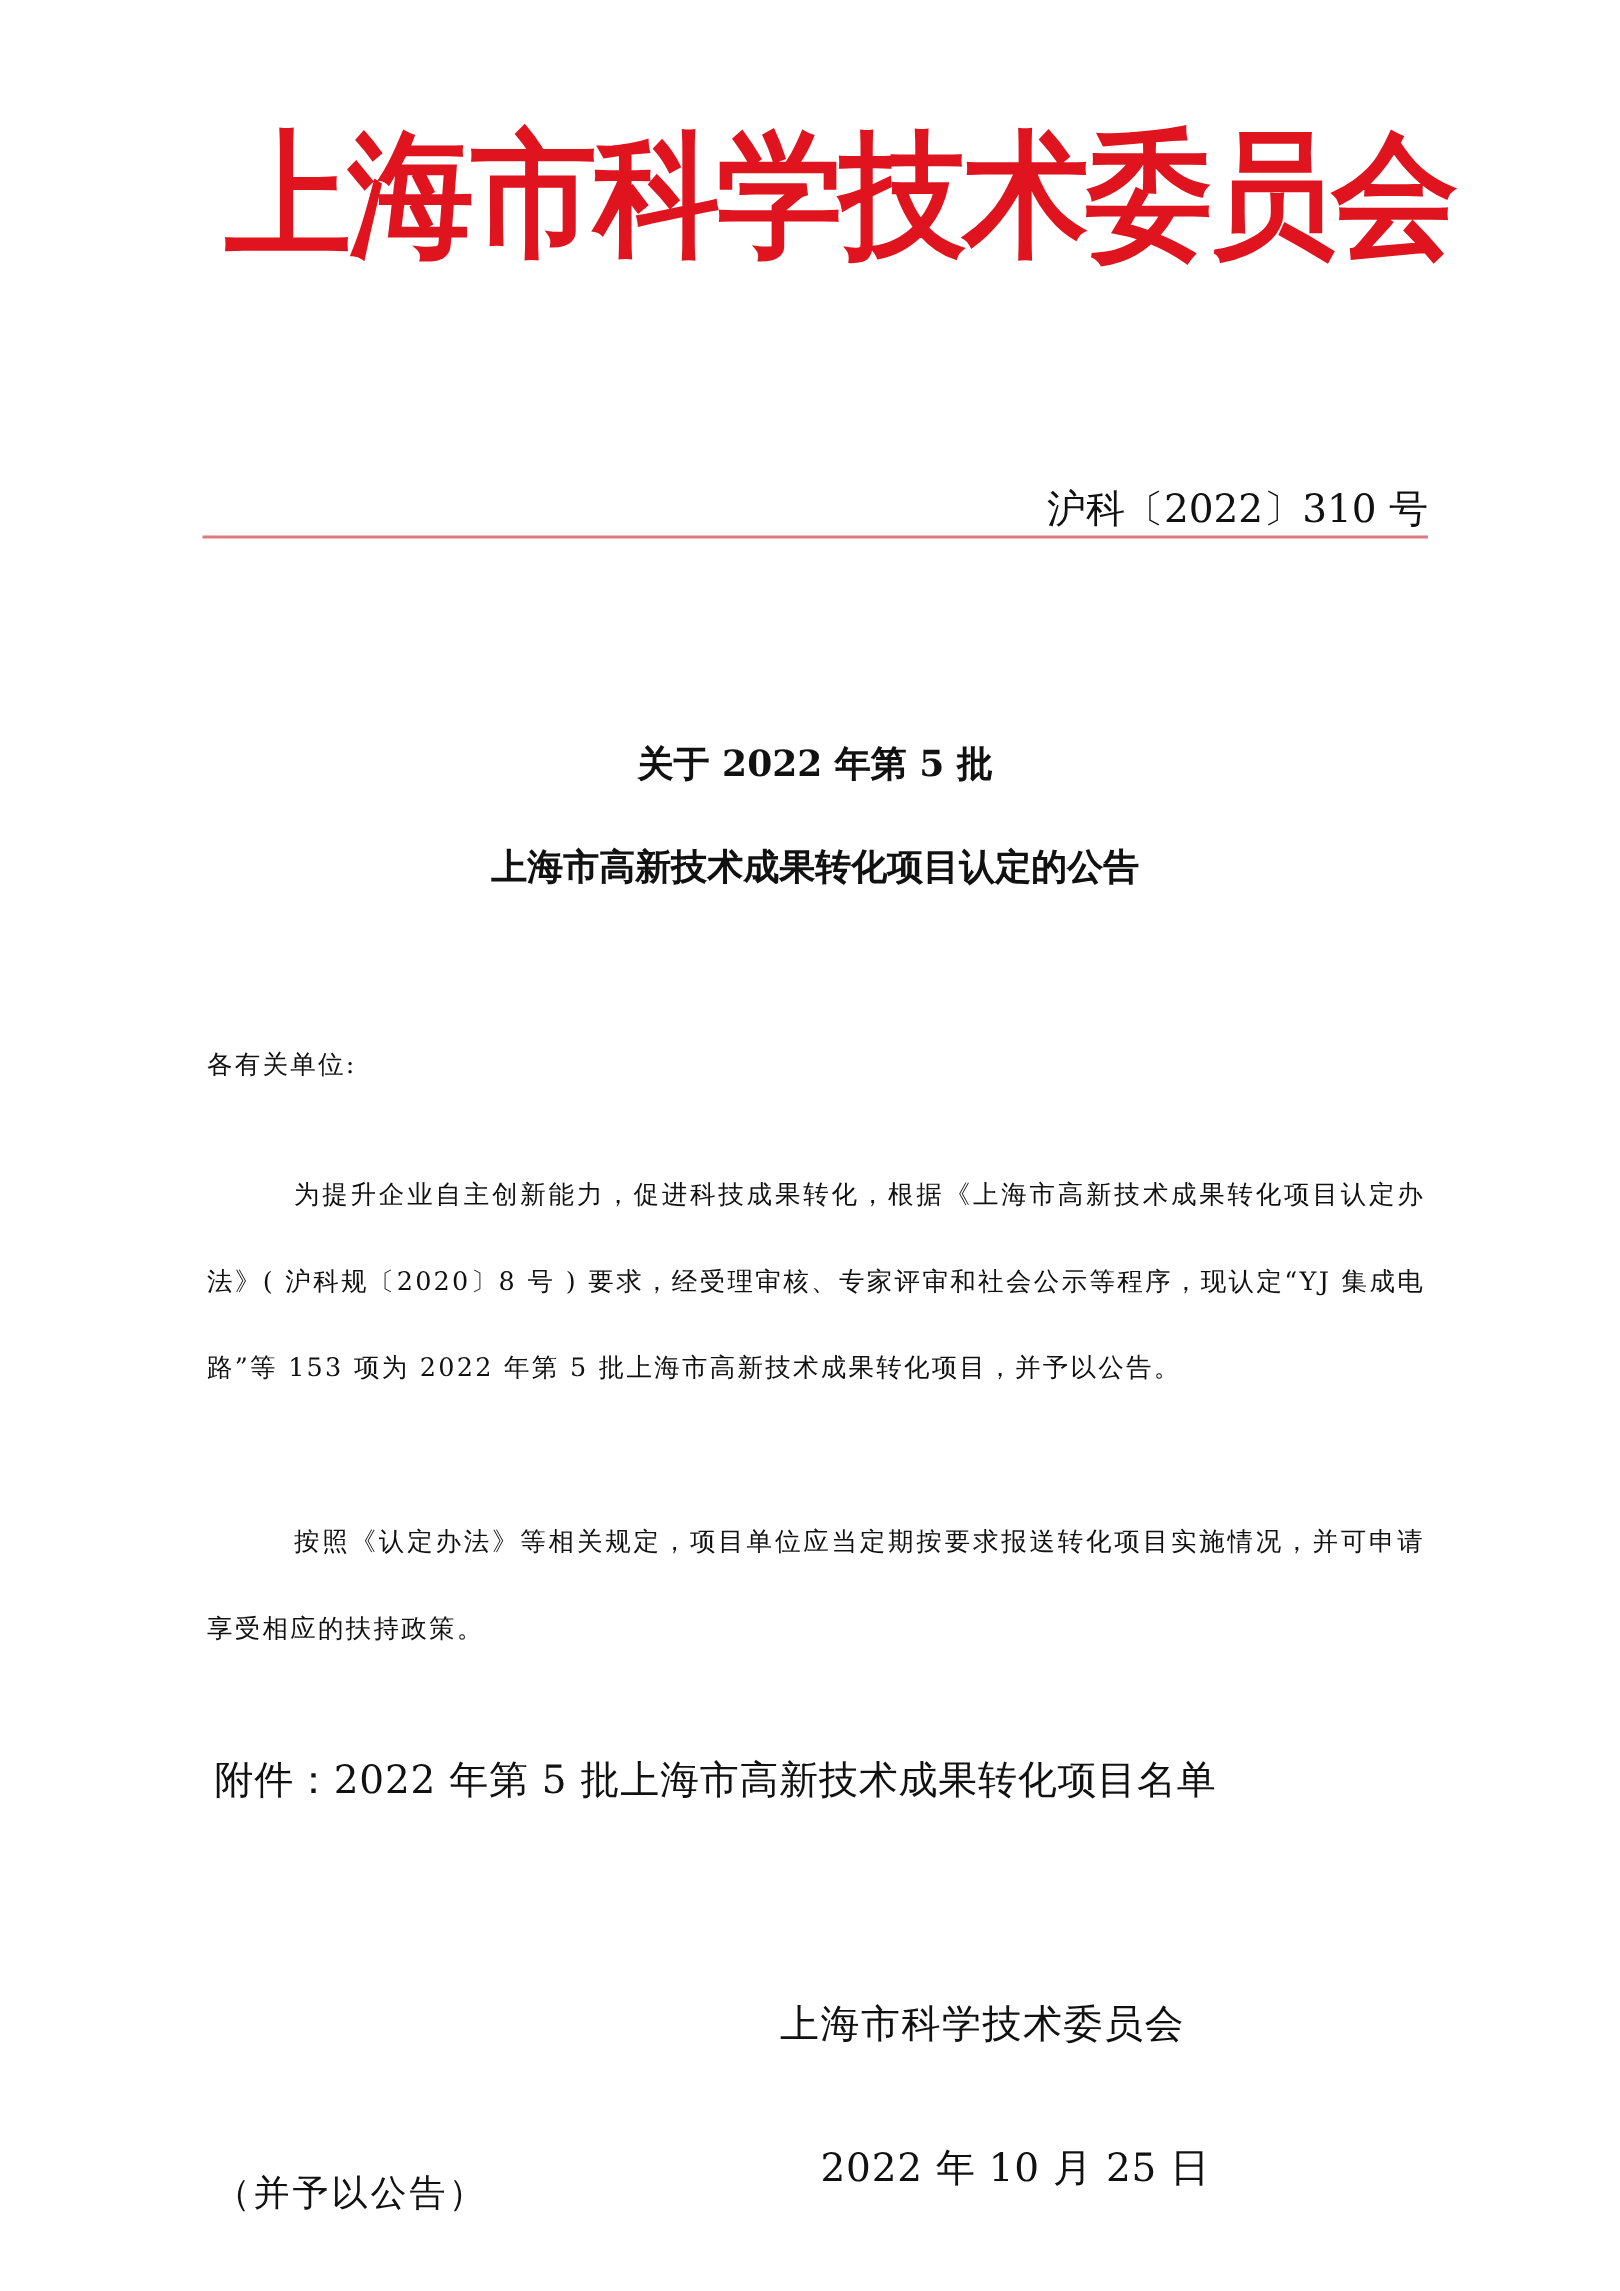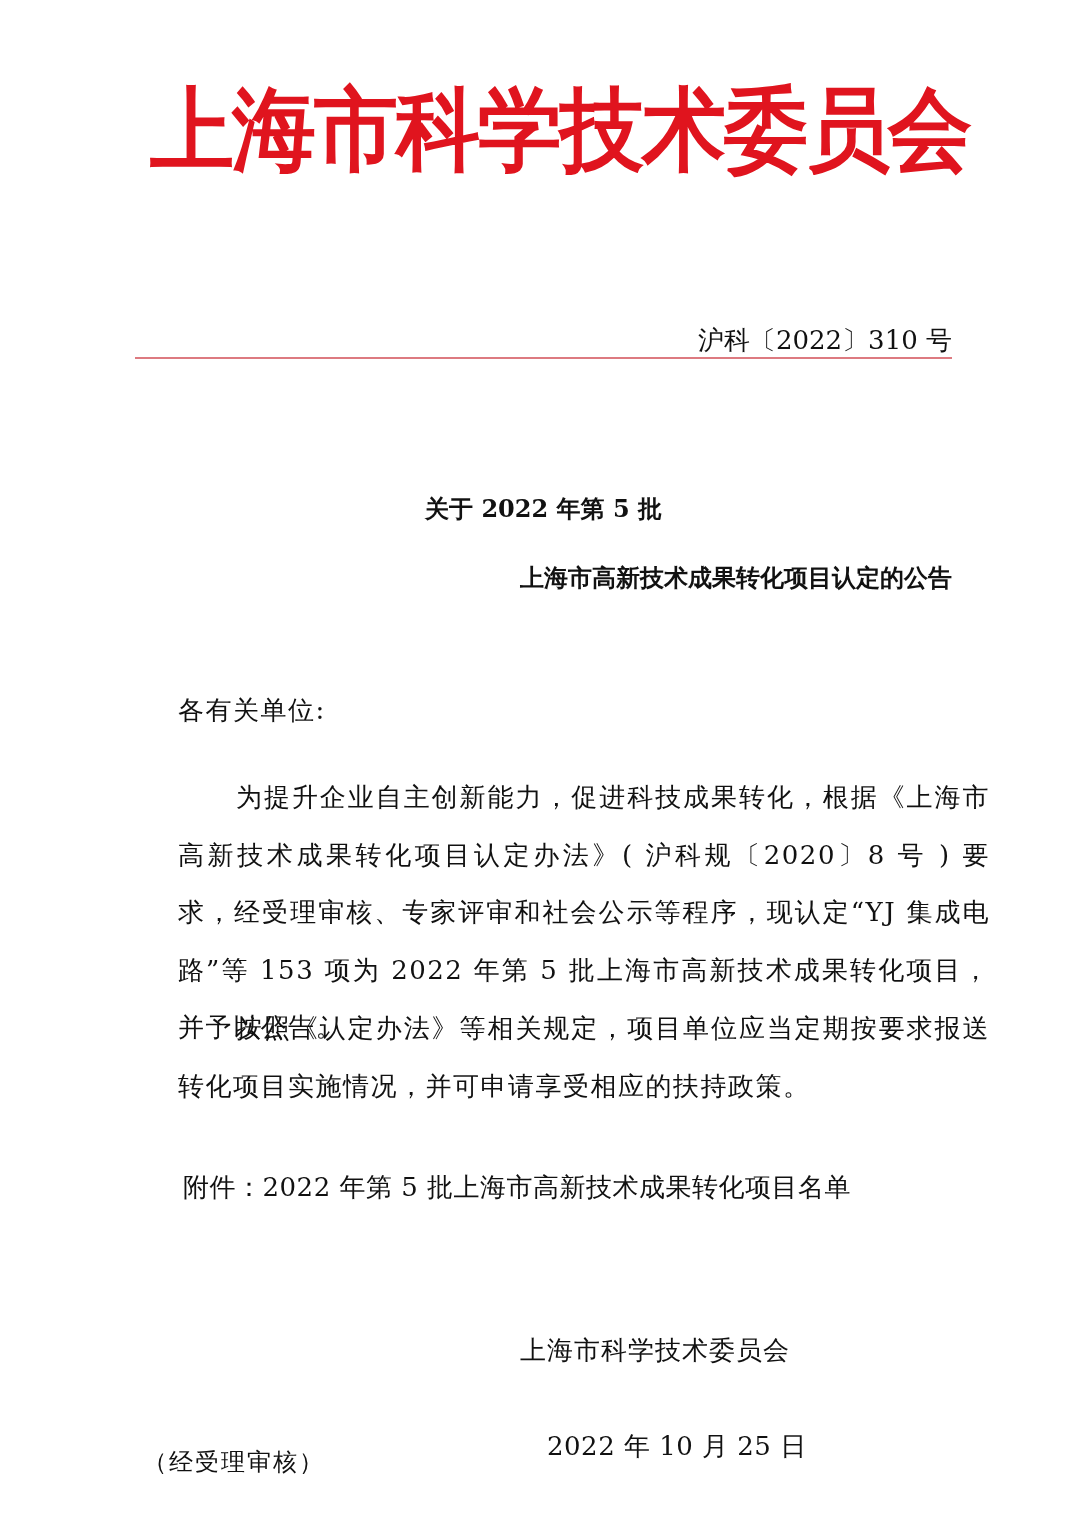--- a/index.html
+++ b/index.html
@@ -19,29 +19,29 @@
     font-size: 26px; line-height: 36px; white-space: nowrap;
   }
   .redline {
     left: 135px; top: 357px; width: 817px; height: 2px; background: #dd7a80;
   }
   .title {
     left: 135px; width: 817px; text-align: center; font-weight: bold;
     font-size: 24px; line-height: 50px; white-space: nowrap; letter-spacing: 0px;
   }
   .t1 { top: 484px; }
-  .t2 { top: 553px; text-align: right; }
+  .t2 { top: 553px; }
   .body-text {
-    left: 138px; width: 812px; font-size: 26px; line-height: 57.5px;
-    letter-spacing: 1.5px; text-align: justify; margin-left: 40px;
+    left: 138px; width: 812px; font-size: 17px; line-height: 57.5px;
+    letter-spacing: 1.5px; text-align: justify;
   }
   .salutation { top: 682px; }
   .p1 { top: 769px; text-indent: 58px; }
   .p2 { top: 1000px; text-indent: 58px; }
-  .attachment { left: 143px; top: 1162px; font-size: 26px; line-height: 50px; white-space: nowrap; letter-spacing: 0.5px; margin-left: 40px; }
+  .attachment { left: 143px; top: 1162px; font-size: 26px; line-height: 50px; white-space: nowrap; letter-spacing: 0.5px; }
   .signer { left: 520px; top: 1328px; font-size: 26px; line-height: 44px; white-space: nowrap; letter-spacing: 1px; }
   .date { left: 547px; top: 1384px; font-size: 26px; line-height: 44px; white-space: nowrap; letter-spacing: 0.5px; margin-top: 40px; }
   .disclosure { left: 143px; top: 1440px; font-size: 24px; line-height: 44px; white-space: nowrap; letter-spacing: 2px; }
 </style>
 </head>
 <body>
 
 <div class="abs masthead">上海市科学技术委员会</div>
 
 <div class="abs docno">沪科〔2022〕310 号</div>
@@ -51,13 +51,13 @@
 <div class="abs title t2">上海市高新技术成果转化项目认定的公告</div>
 
 <div class="abs body-text salutation">各有关单位:</div>
 <div class="abs body-text p1">为提升企业自主创新能力，促进科技成果转化，根据《上海市高新技术成果转化项目认定办法》( 沪科规〔2020〕8 号 ) 要求，经受理审核、专家评审和社会公示等程序，现认定“YJ 集成电路”等 153 项为 2022 年第 5 批上海市高新技术成果转化项目，并予以公告。</div>
 <div class="abs body-text p2">按照《认定办法》等相关规定，项目单位应当定期按要求报送转化项目实施情况，并可申请享受相应的扶持政策。</div>
 
 <div class="abs attachment">附件：2022 年第 5 批上海市高新技术成果转化项目名单</div>
 
 <div class="abs signer">上海市科学技术委员会</div>
 <div class="abs date">2022 年 10 月 25 日</div>
-<div class="abs disclosure">（经受理审核）</div>
+<div class="abs disclosure">（并予以公告）</div>
 
 </body></html>

